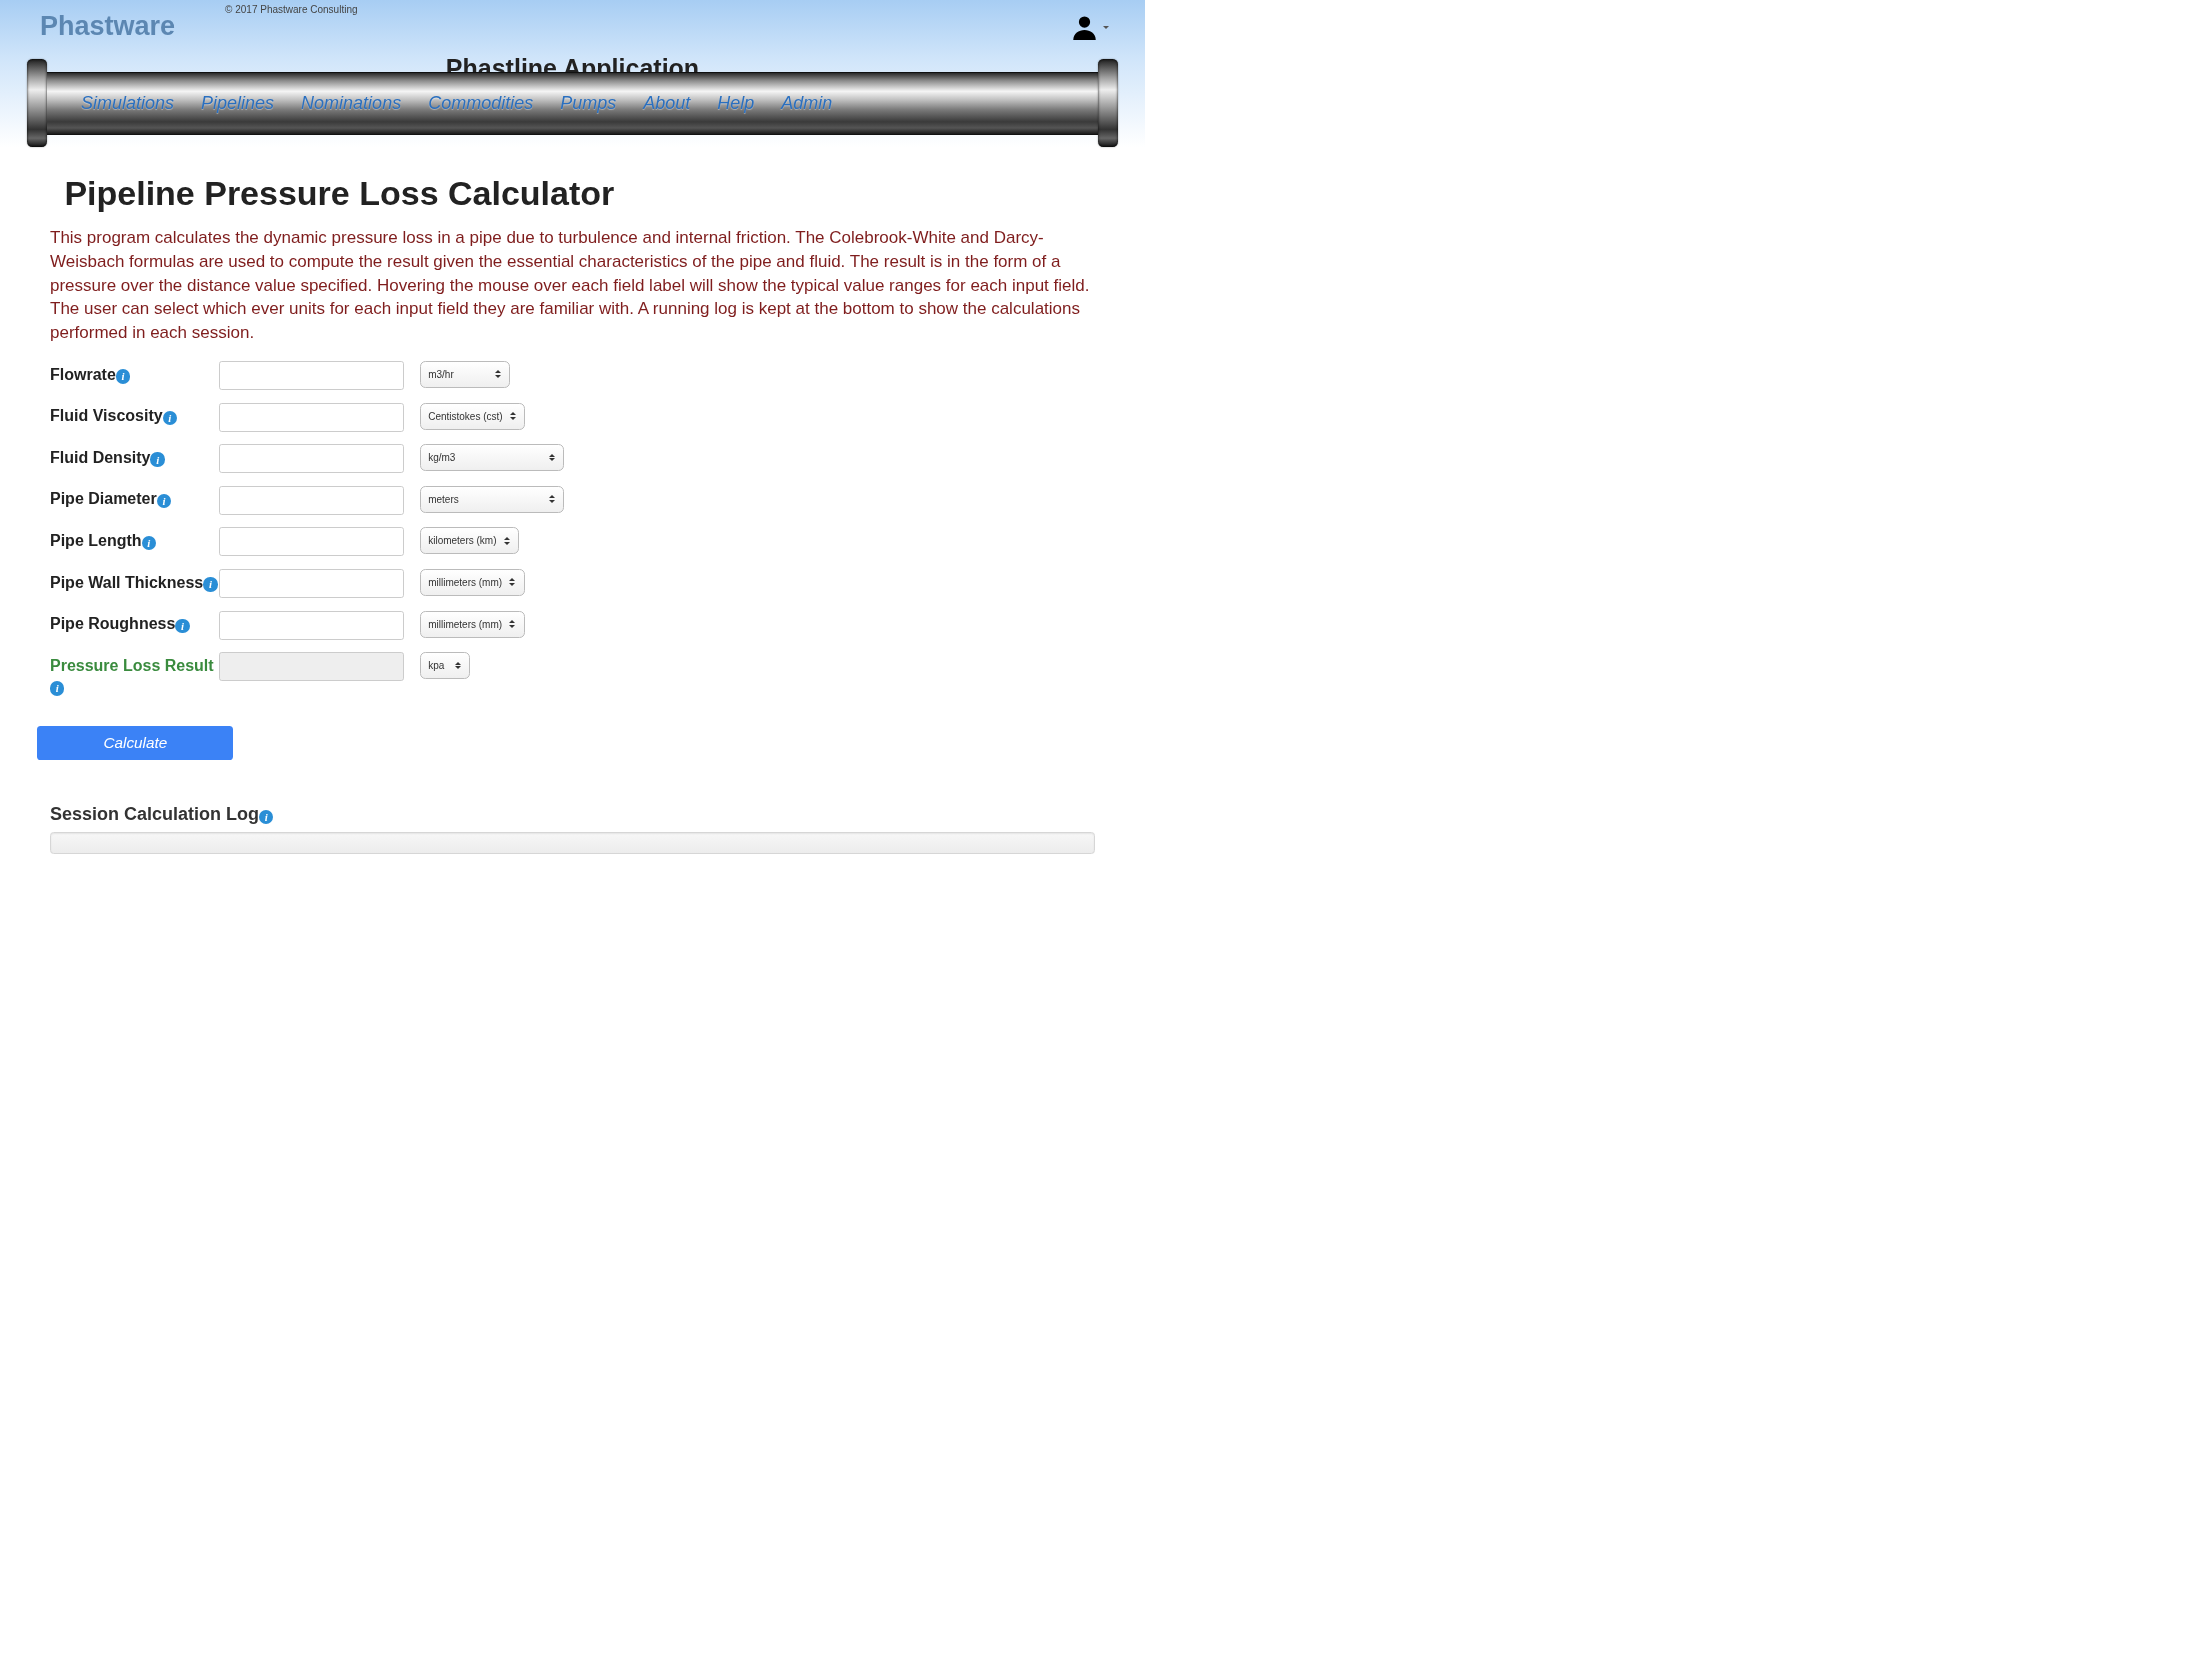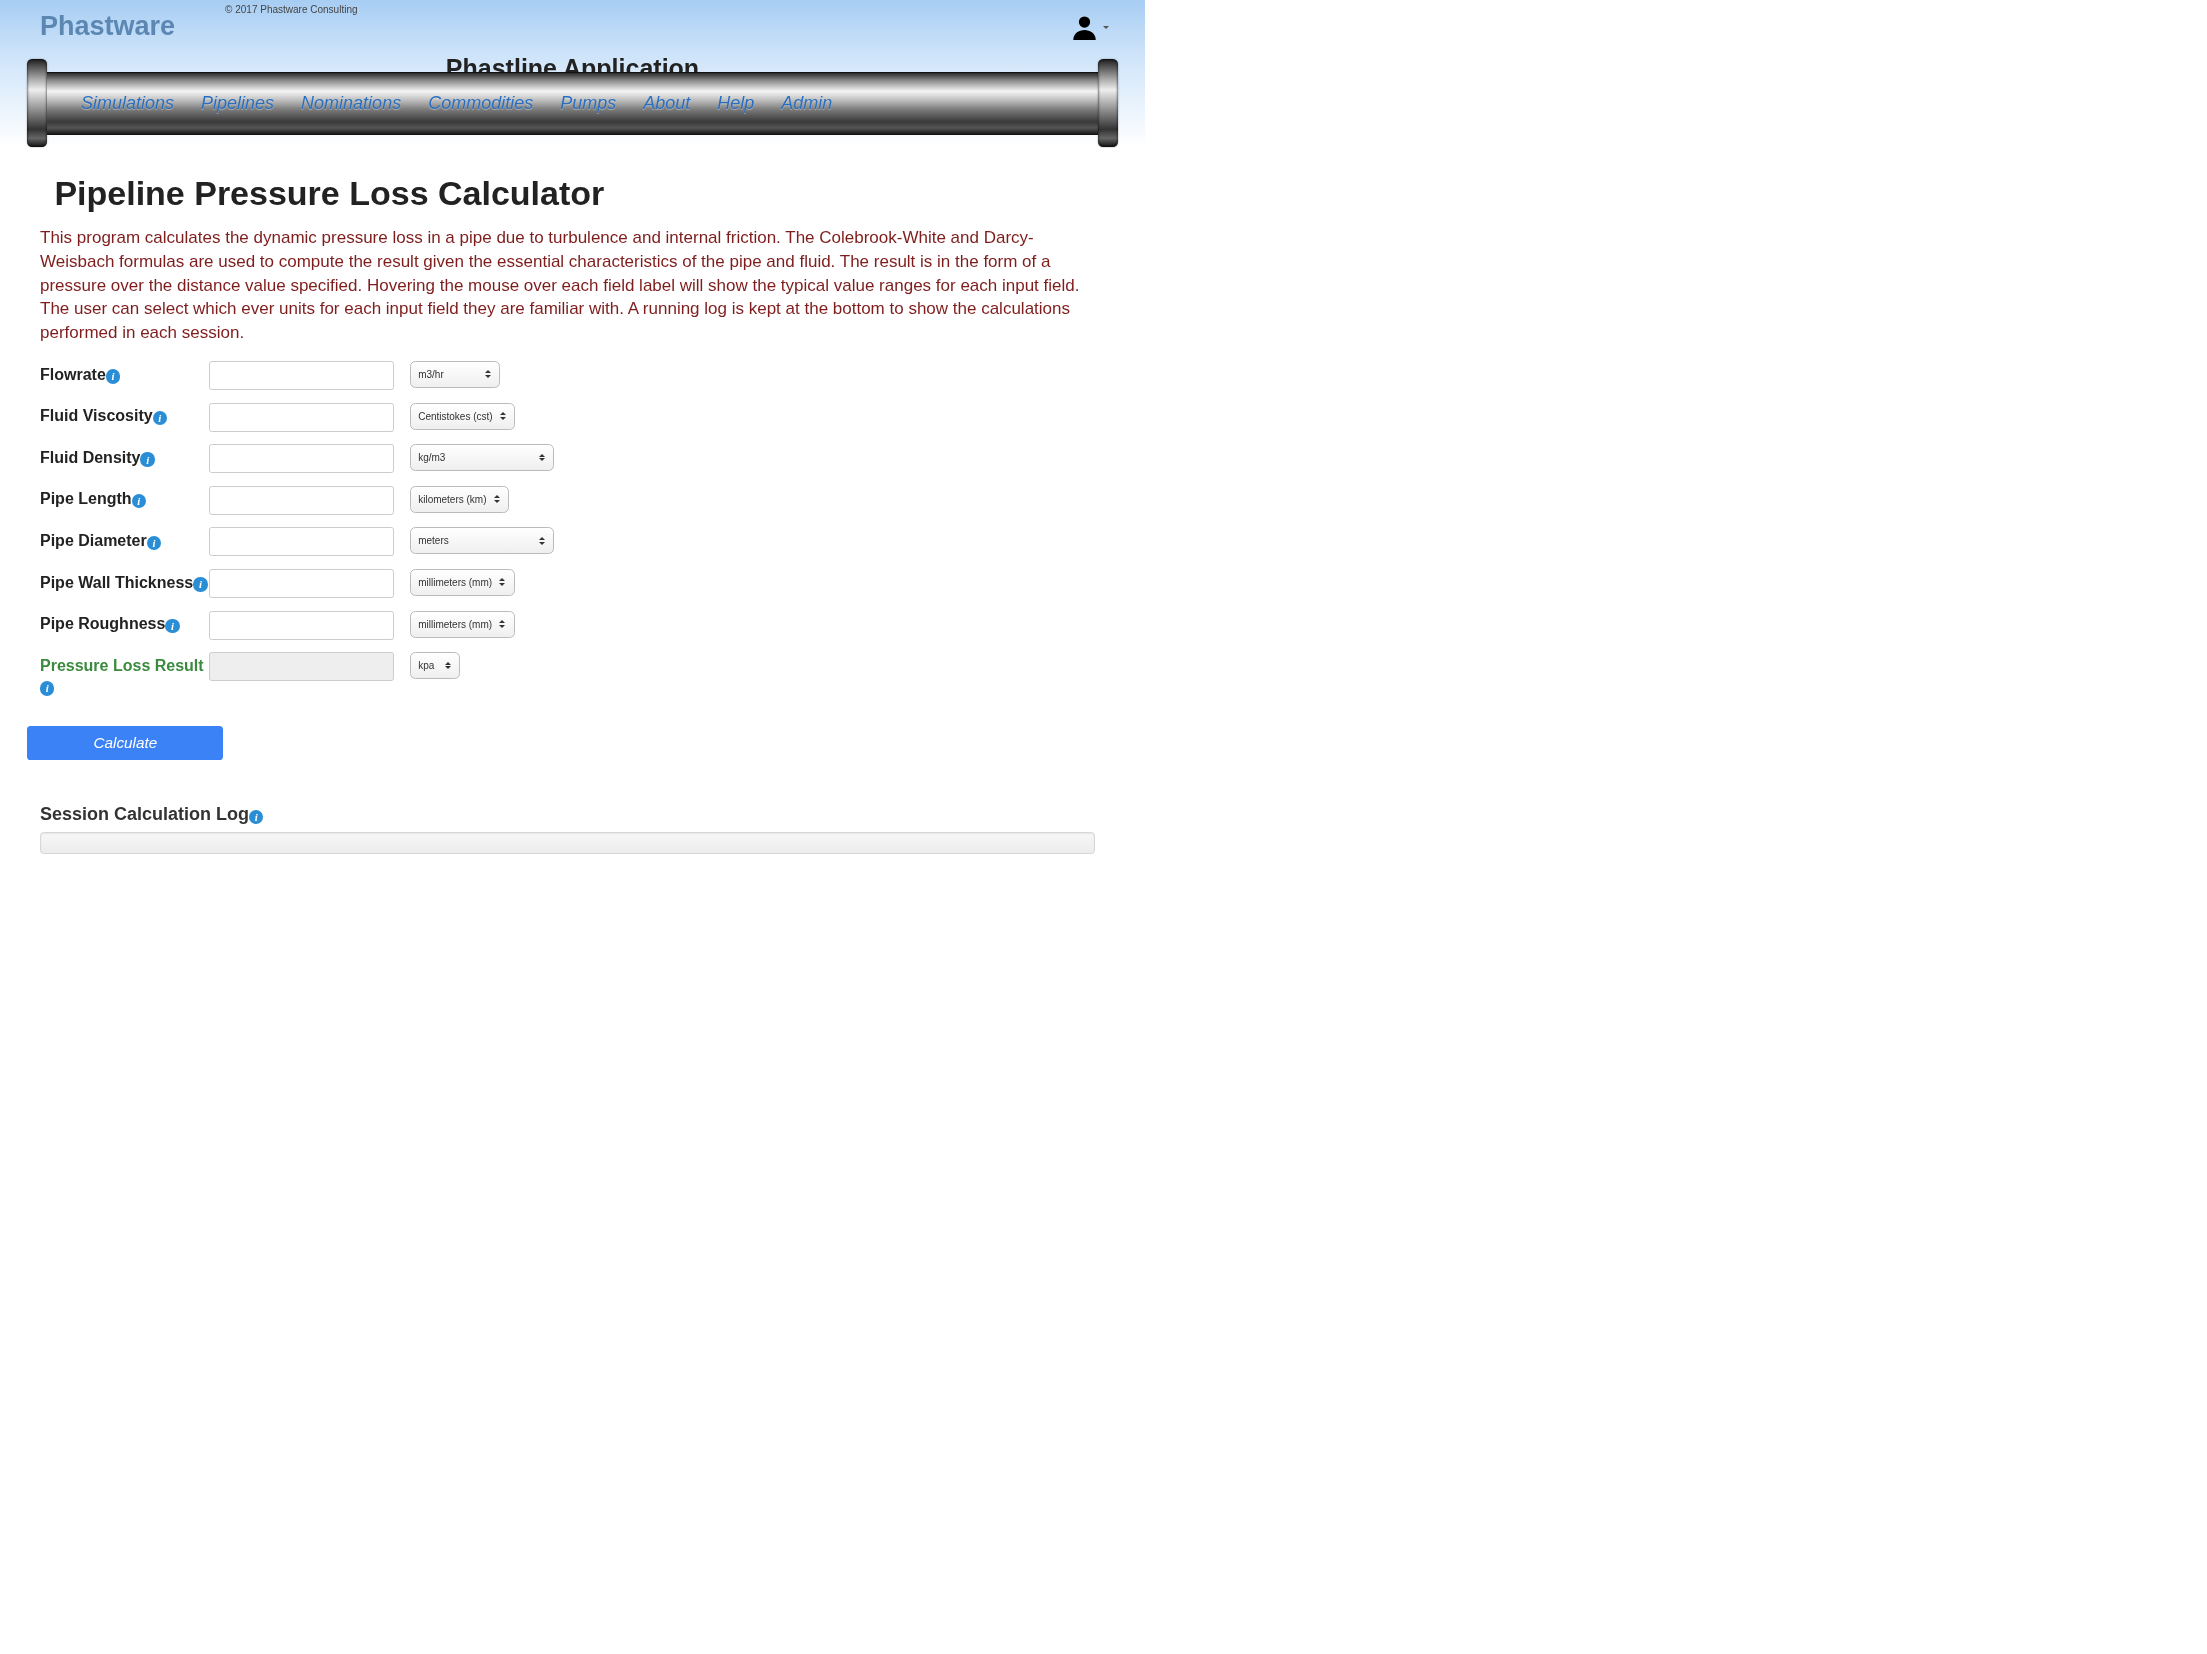--- a/index.html
+++ b/index.html
@@ -111,21 +111,21 @@
   .nav-items a {
     color: #2a6fbf;
     font-size: 18px;
     text-decoration: none;
     font-weight: 400;
     text-shadow: 0 0.9px 0.9px rgba(255,255,255,0.4);
     font-style: italic;
   }
   
   .content {
-    padding: 18px 50px 36px 40px;
+    padding: 18px 50px 36px 50px;
   }
   .page-title {
     font-size: 34px;
     font-weight: 700;
     color: #222;
     margin: 9px 0 12.6px 14.4px;
   }
   .description {
     font-size: 17px;
     line-height: 1.4;
@@ -305,37 +305,37 @@
     <input class="form-input" value="" style="">
     <div class="form-select" style="min-width:144px">
       <span>kg/m3</span>
         <span class="select-arrows"></span>
     </div>
   </div>
 
   
   <div class="form-row">
     <div class="form-label">
+      <span>Pipe Diameter</span><span class="info-icon">i</span>
+    </div>
+    <input class="form-input" value="" style="">
+    <div class="form-select" style="min-width:144px">
+      <span>meters</span>
+        <span class="select-arrows"></span>
+    </div>
+  </div>
+
+  
+  <div class="form-row">
+    <div class="form-label">
       <span>Pipe Length</span><span class="info-icon">i</span>
     </div>
     <input class="form-input" value="" style="">
     <div class="form-select">
       <span>kilometers (km)</span>
-        <span class="select-arrows"></span>
-    </div>
-  </div>
-
-  
-  <div class="form-row">
-    <div class="form-label">
-      <span>Pipe Diameter</span><span class="info-icon">i</span>
-    </div>
-    <input class="form-input" value="" style="">
-    <div class="form-select" style="min-width:144px">
-      <span>meters</span>
         <span class="select-arrows"></span>
     </div>
   </div>
 
   
   <div class="form-row">
     <div class="form-label">
       <span>Pipe Wall Thickness</span><span class="info-icon">i</span>
     </div>
     <input class="form-input" value="" style="">

